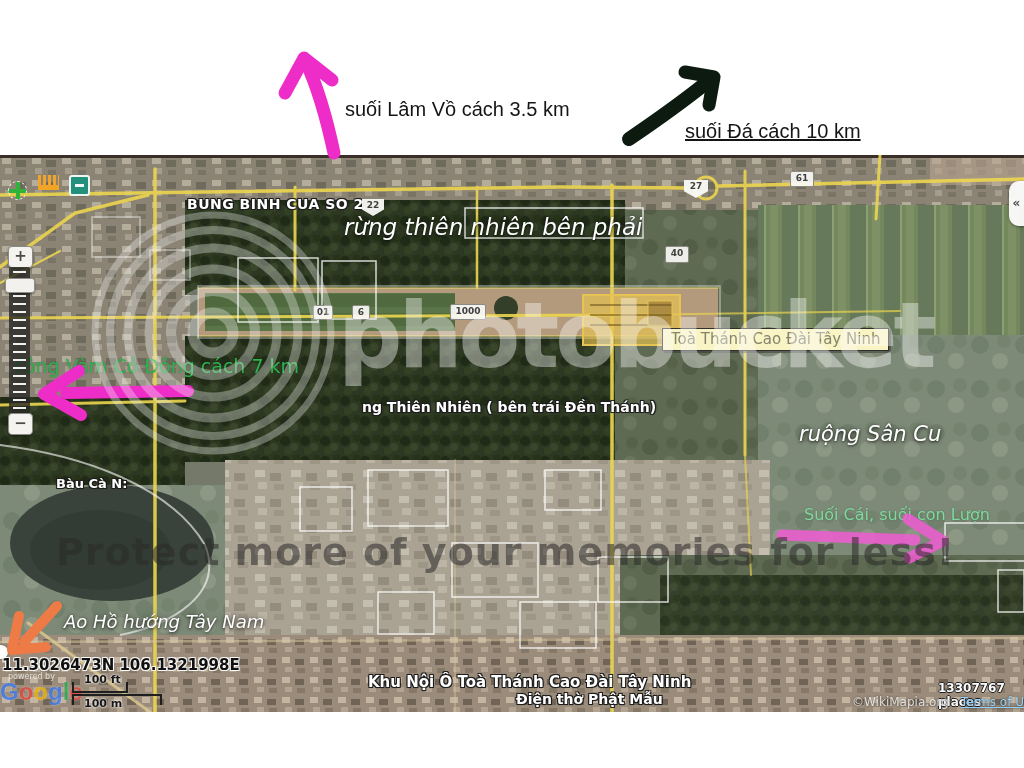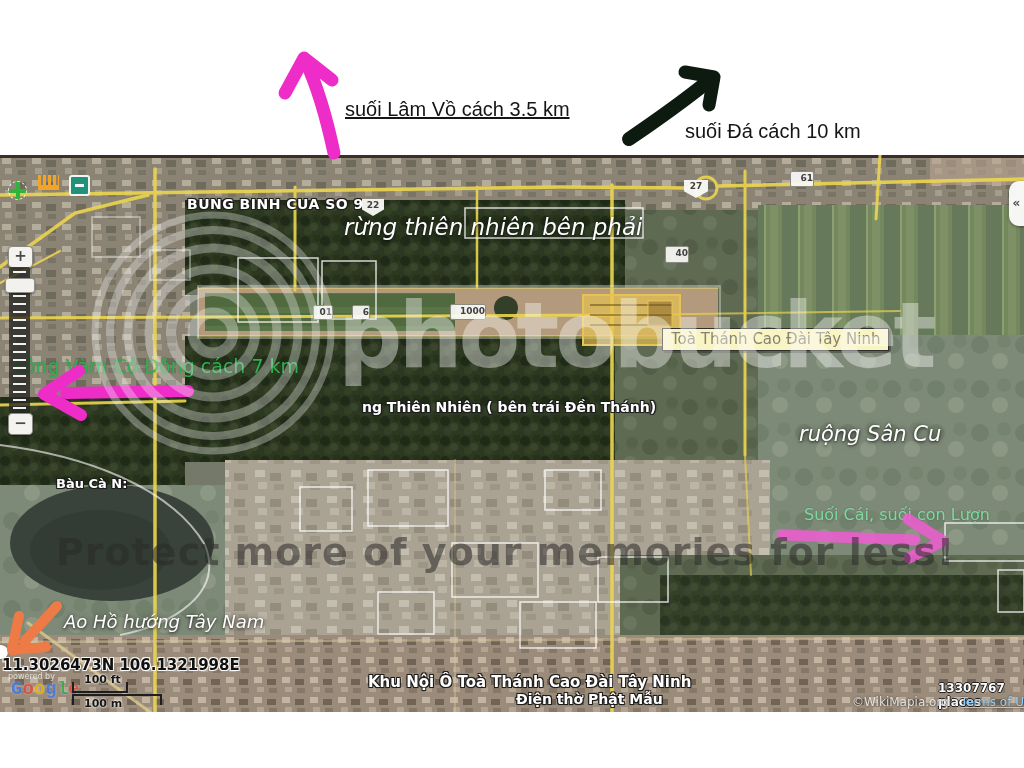--- a/index.html
+++ b/index.html
@@ -9,42 +9,42 @@
   
   .map{position:absolute;left:0;top:155px;width:1024px;height:557px;overflow:hidden;z-index:1;}
   
   .lbl{position:absolute;white-space:nowrap;z-index:4;}
   .white-soft{color:#ffffff;text-shadow:0 1px 3px rgba(0,0,0,.7),0 0 6px rgba(0,0,0,.4);font-style:italic;}
   .outl{color:#ffffff;font-weight:bold;text-shadow:-1px -1px 0 #1d1d1d,1px -1px 0 #1d1d1d,-1px 1px 0 #1d1d1d,1px 1px 0 #1d1d1d,0 0 2px #000;}
   .green-lbl{color:#2fb050;text-shadow:0 0 2px rgba(0,40,0,.35);}
   .green-lbl2{color:#7fd8a0;text-shadow:0 0 2px rgba(0,40,0,.3);}
   .tooltip{position:absolute;left:662px;top:328px;z-index:5;background:#f8f4c4;border:1px solid #2e2e2e;box-shadow:2px 2px 0 rgba(45,45,45,.45);padding:1px 8px 2px 8px;font-size:15px;color:#85836f;white-space:nowrap;}
   
-  .rbox{position:absolute;z-index:4;background:rgba(250,250,247,.92);border:1px solid #8a8a80;color:#3f3f3f;font-size:9px;font-weight:bold;text-align:right;line-height:12px;border-radius:2px;}
+  .rbox{position:absolute;z-index:4;background:rgba(250,250,247,.92);border:1px solid #8a8a80;color:#3f3f3f;font-size:9px;font-weight:bold;text-align:center;line-height:12px;border-radius:2px;}
   .rshield{position:absolute;z-index:4;background:rgba(250,250,247,.95);color:#3f3f3f;font-size:9px;font-weight:bold;text-align:center;line-height:12px;clip-path:polygon(0 0,100% 0,100% 62%,50% 100%,0 62%);}
   
   .wm-brand{position:absolute;left:338px;top:291px;z-index:8;font-size:90px;font-weight:bold;letter-spacing:-4px;line-height:1;color:rgba(252,252,252,.40);pointer-events:none;}
   .wm-tagline{position:absolute;left:56px;top:530px;z-index:8;font-size:38px;font-weight:bold;letter-spacing:1px;color:rgba(42,42,40,.55);pointer-events:none;white-space:nowrap;}
   
   .zoomctl{position:absolute;left:7px;top:245px;width:28px;height:190px;z-index:9;}
   .zbtn{position:absolute;width:23px;height:20px;background:#f4f3f0;border:1px solid #8a8a84;border-radius:4px;color:#4a4a4a;font-size:15px;font-weight:bold;line-height:18px;text-align:center;box-shadow:0 1px 2px rgba(0,0,0,.45);cursor:pointer;}
   .ztrack{position:absolute;left:2px;top:22px;width:21px;height:146px;background:rgba(40,40,36,.8);border-radius:2px;}
   .zticks{position:absolute;left:4px;top:4px;width:13px;height:138px;background:repeating-linear-gradient(to bottom,rgba(250,250,250,.95) 0 2px,rgba(0,0,0,0) 2px 8px);}
   .zhandle{position:absolute;left:-2px;top:33px;width:28px;height:13px;background:#f2f1ed;border:1px solid #90908a;border-radius:3px;box-shadow:0 1px 2px rgba(0,0,0,.4);cursor:grab;}
   
   .collapse-tab{position:absolute;left:1009px;top:181px;width:15px;height:45px;z-index:9;background:rgba(253,253,252,.95);border-radius:10px 0 0 10px;box-shadow:0 1px 3px rgba(0,0,0,.4);color:#4c4c4c;font-size:12px;font-weight:bold;line-height:44px;text-align:center;cursor:pointer;}
   
   .mk-cross{position:absolute;left:8px;top:181px;width:17px;height:17px;z-index:4;border:1px dashed rgba(255,255,255,.9);border-radius:50%;background:linear-gradient(#2fb33a,#2fb33a) center/100% 4px no-repeat,linear-gradient(#2fb33a,#2fb33a) center/4px 100% no-repeat;cursor:pointer;}
   .mk-comb{position:absolute;left:38px;top:175px;width:21px;height:15px;z-index:4;background:repeating-linear-gradient(90deg,#f2a428 0 3px,rgba(0,0,0,0) 3px 5px),linear-gradient(#f2a428,#f2a428) bottom/100% 5px no-repeat;cursor:pointer;}
   .mk-tag{position:absolute;left:69px;top:175px;width:17px;height:17px;z-index:4;background:linear-gradient(rgba(255,255,255,.95),rgba(255,255,255,.95)) center/9px 3px no-repeat,#23907c;border:2px solid #eef7f2;border-radius:3px;cursor:pointer;}
   .mk-dot{position:absolute;left:-6px;top:645px;width:14px;height:14px;z-index:4;background:#fdfdfc;border-radius:50%;box-shadow:0 0 2px rgba(0,0,0,.5);}
   
   .coords{position:absolute;left:2px;top:656px;z-index:9;font-size:15px;font-weight:bold;color:#101010;text-shadow:-1px -1px 0 rgba(255,255,255,.85),1px -1px 0 rgba(255,255,255,.85),-1px 1px 0 rgba(255,255,255,.85),1px 1px 0 rgba(255,255,255,.85);}
   .powered{position:absolute;left:8px;top:672px;z-index:9;font-size:8px;color:rgba(255,255,255,.7);}
-  .glogo{position:absolute;left:11px;top:678px;z-index:9;font-family:Liberation Mono, monospace;font-size:19px;font-weight:bold;opacity:.8;letter-spacing:0px;}
+  .glogo{position:absolute;left:0;top:678px;z-index:9;font-family:Liberation Sans, sans-serif;font-size:24px;font-weight:bold;opacity:.8;letter-spacing:0px;}
   .glogo span{text-shadow:0 0 2px rgba(255,255,255,.6);}
   .g1,.g4{color:#3a7af0;} .g2,.g6{color:#e4483c;} .g3{color:#f0b400;} .g5{color:#2ca94f;}
   .scale-lbl{position:absolute;z-index:9;font-size:11px;font-weight:bold;color:#161616;text-shadow:0 0 2px rgba(255,255,255,.9),0 0 3px rgba(255,255,255,.8);}
   .ftbar{position:absolute;left:72px;top:682px;width:52px;height:9px;z-index:9;border-left:2px solid #1e1e1e;border-right:2px solid #1e1e1e;border-bottom:2px solid #1e1e1e;}
   .mbar{position:absolute;left:72px;top:694px;width:86px;height:9px;z-index:9;border-left:2px solid #1e1e1e;border-right:2px solid #1e1e1e;border-top:2px solid #1e1e1e;}
   .places{position:absolute;left:938px;top:681px;z-index:9;font-size:12px;font-weight:bold;color:#fff;text-shadow:-1px 0 0 #222,1px 0 0 #222,0 -1px 0 #222,0 1px 0 #222;}
   .attrib{position:absolute;left:852px;top:695px;z-index:9;font-size:12px;color:rgba(255,255,255,.8);text-shadow:0 0 2px rgba(0,0,0,.6);white-space:nowrap;}
   .terms{color:#8fd0ff;text-decoration:underline;cursor:pointer;}
   
   .overlay{position:absolute;left:0;top:0;z-index:6;pointer-events:none;}
@@ -190,37 +190,37 @@
     <circle cx="213" cy="333" r="42" stroke-width="10"></circle>
     <circle cx="213" cy="333" r="64" stroke-width="9"></circle>
     <circle cx="213" cy="333" r="85" stroke-width="9"></circle>
     <circle cx="213" cy="333" r="103" stroke-width="8"></circle>
     <circle cx="213" cy="333" r="118" stroke-width="7"></circle>
   </g>
 </svg>
 <div class="wm-brand">photobucket</div>
 <div class="wm-tagline">Protect more of your memories for less!</div>
 
-<div class="ann-text" style="left:345px;top:98px;text-decoration:underline;">suối Lâm Vồ cách 3.5 km</div>
-<div class="ann-text" style="left:685px;top:120px;">suối Đá cách 10 km</div>
+<div class="ann-text" style="left:345px;top:98px;">suối Lâm Vồ cách 3.5 km</div>
+<div class="ann-text" style="left:685px;top:120px;text-decoration:underline;">suối Đá cách 10 km</div>
 
 <svg class="overlay" width="1024" height="768">
   <path class="arr" d="M334,153 C327,120 318,88 306,62" stroke-width="13" stroke="#ee2cc8"></path>
   <path class="arr" d="M285,93 L304,58 L332,80" stroke-width="13" stroke="#ee2cc8"></path>
   <path class="arr" d="M629,139 C657,120 681,103 706,83" stroke-width="14" stroke="#0d1a10"></path>
   <path class="arr" d="M685,72 L714,77 L709,105" stroke-width="13" stroke="#0d1a10"></path>
   <path class="arr" d="M188,391 L66,393" stroke-width="12" stroke="#ee2cc8"></path>
   <path class="arr" d="M79,371 L44,394 L81,415" stroke-width="12" stroke="#ee2cc8"></path>
   <path class="arr" d="M782,535 L915,540" stroke-width="11" opacity=".85" stroke="#f05ad2"></path>
   <path class="arr" d="M908,519 L943,541 L909,558" stroke-width="11" opacity=".85" stroke="#f05ad2"></path>
   <path class="arr" d="M57,606 L24,642" stroke-width="10" stroke="#ee7b46"></path>
   <path class="arr" d="M19,616 L12,650 L46,647" stroke-width="10" stroke="#ee7b46"></path>
 </svg>
 
-<div class="lbl outl" style="left:187px;top:196px;font-size:14px;letter-spacing:.5px;">BUNG BINH CUA SO 9</div>
+<div class="lbl outl" style="left:187px;top:196px;font-size:14px;letter-spacing:.5px;">BUNG BINH CUA SO 2</div>
 <div class="rshield" style="left:362px;top:199px;width:22px;height:17px;">22</div>
 <div class="rshield" style="left:684px;top:180px;width:24px;height:18px;">27</div>
 <div class="rbox" style="left:790px;top:171px;width:22px;height:14px;">61</div>
 <div class="rbox" style="left:665px;top:246px;width:22px;height:15px;">40</div>
 <div class="rbox" style="left:313px;top:305px;width:18px;height:13px;">01</div>
 <div class="rbox" style="left:352px;top:305px;width:16px;height:13px;">6</div>
 <div class="rbox" style="left:450px;top:304px;width:34px;height:14px;">1000</div>
 
 <div class="lbl white-soft" style="left:344px;top:214px;font-size:23px;">rừng thiên nhiên bên phải</div>
 <div class="tooltip">Toà Thánh Cao Đài Tây Ninh</div>

